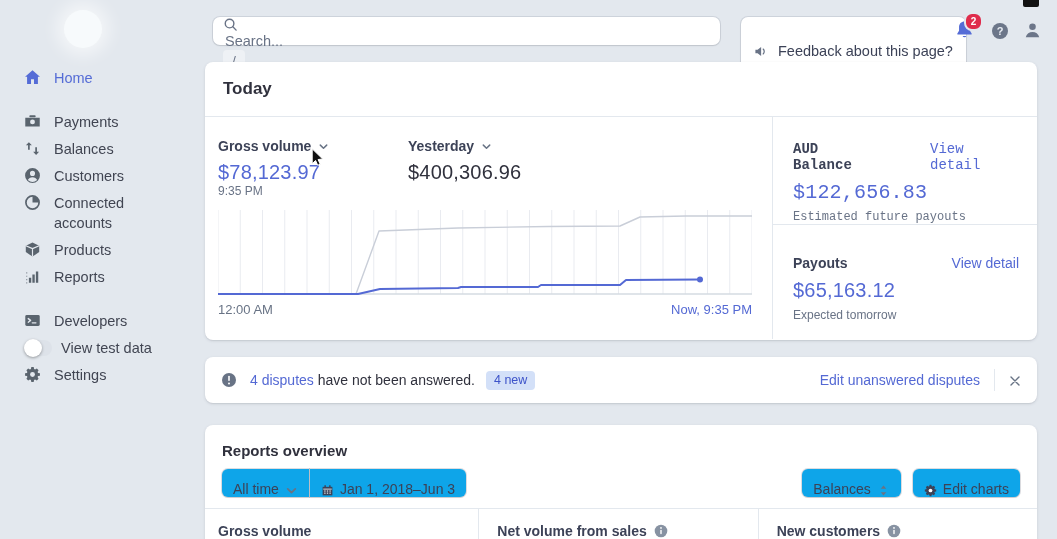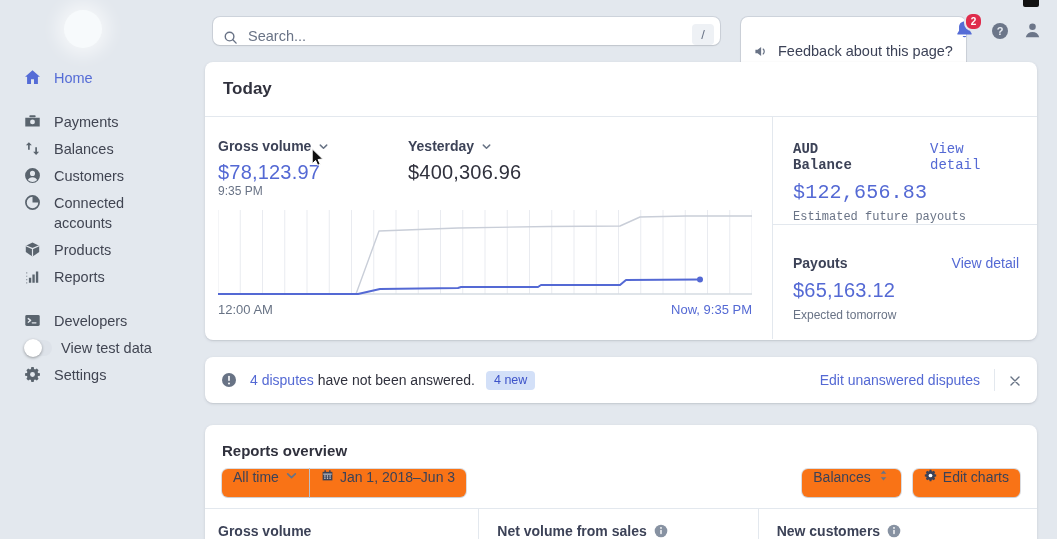--- a/index.html
+++ b/index.html
@@ -21,21 +21,21 @@
   .nav-item .ic svg{width:100%;height:100%;display:block;}
   .nav-label{max-width:112px;}
   .toggle-pill{width:28px;height:16px;border-radius:9px;background:#dde2e9;position:relative;
     margin-right:9px;margin-top:2px;flex:none;}
   .toggle-knob{position:absolute;left:0;top:-1px;width:18px;height:18px;border-radius:50%;
     background:#fff;box-shadow:0 1px 3px rgba(0,0,0,.35);}
   
   .topbar{position:absolute;left:205px;top:0;width:852px;height:62px;}
   .search{position:absolute;left:8px;top:17px;width:507px;height:28px;background:#fff;border-radius:7px;
     box-shadow:0 0 0 1px rgba(60,66,87,.12),0 1px 2px rgba(0,0,0,.08);
-    display:flex;align-items:flex-end;padding:0 6px 0 10px;box-sizing:border-box;}
+    display:flex;align-items:flex-start;padding:0 6px 0 10px;box-sizing:border-box;flex-direction:column;}
   .search .ic{width:15px;height:15px;margin-right:8px;flex:none;}
   .search input{flex:1;border:none;outline:none;background:transparent;font-size:14.5px;
     font-family:"Liberation Sans",sans-serif;color:#30313d;}
   .search input::placeholder{color:#697386;}
   .slash-key{width:22px;height:21px;border-radius:4px;background:#eef1f5;color:#697386;
     font-size:13px;display:flex;align-items:center;justify-content:center;flex:none;}
   .feedback-btn{position:absolute;left:536px;top:17px;height:28px;background:#fff;border-radius:7px;
     box-shadow:0 0 0 1px rgba(60,66,87,.12),0 1px 2px rgba(0,0,0,.08);
     display:flex;align-items:flex-end;gap:9px;padding:14px 13px;font-size:14.5px;color:#3c4257;cursor:pointer;}
   .feedback-btn .ic{width:15px;height:15px;}
@@ -84,21 +84,21 @@
   .disp-badge{margin-left:11px;background:#d3e0f8;color:#3d53c9;font-size:12.5px;font-weight:500;
     padding:2.5px 8px;border-radius:4px;}
   .disp-spacer{flex:1;}
   .disp-action{color:#5469d4;cursor:pointer;}
   .disp-sep{width:1px;height:22px;background:#e3e8ee;margin:0 14px;}
   .disp-close{width:12px;height:12px;cursor:pointer;}
   
   .reports-card{top:425px;height:180px;}
   .reports-title{padding:17px 17px 0;font-size:15px;font-weight:700;color:#30313d;}
   .filter-row{position:absolute;left:17px;right:17px;top:44px;display:flex;align-items:center;height:28px;}
-  .btn{height:28px;background:#f97316;border-radius:6px;display:flex;align-items:flex-start;gap:6px;
+  .btn{height:28px;background:#0ea5e9;border-radius:6px;display:flex;align-items:flex-end;gap:6px;
     padding:0 11px;font-size:14px;color:#3c4257;cursor:pointer;box-sizing:border-box;
     box-shadow:0 0 0 1px rgba(60,66,87,.18),0 1px 1px rgba(0,0,0,.08);}
   .btn .ic{width:13px;height:13px;}
   .btn-group{display:flex;}
   .btn-group .btn:first-child{border-radius:6px 0 0 6px;}
   .btn-group .btn:last-child{border-radius:0 6px 6px 0;margin-left:1px;}
   .filter-right{margin-left:auto;display:flex;gap:12px;}
   .rcols{position:absolute;left:0;right:0;top:83px;bottom:0;border-top:1px solid #e3e8ee;display:flex;}
   .rcol{flex:1;padding:14px 0 0 13px;box-sizing:border-box;}
   .rcol + .rcol{border-left:1px solid #e3e8ee;padding-left:18px;}

